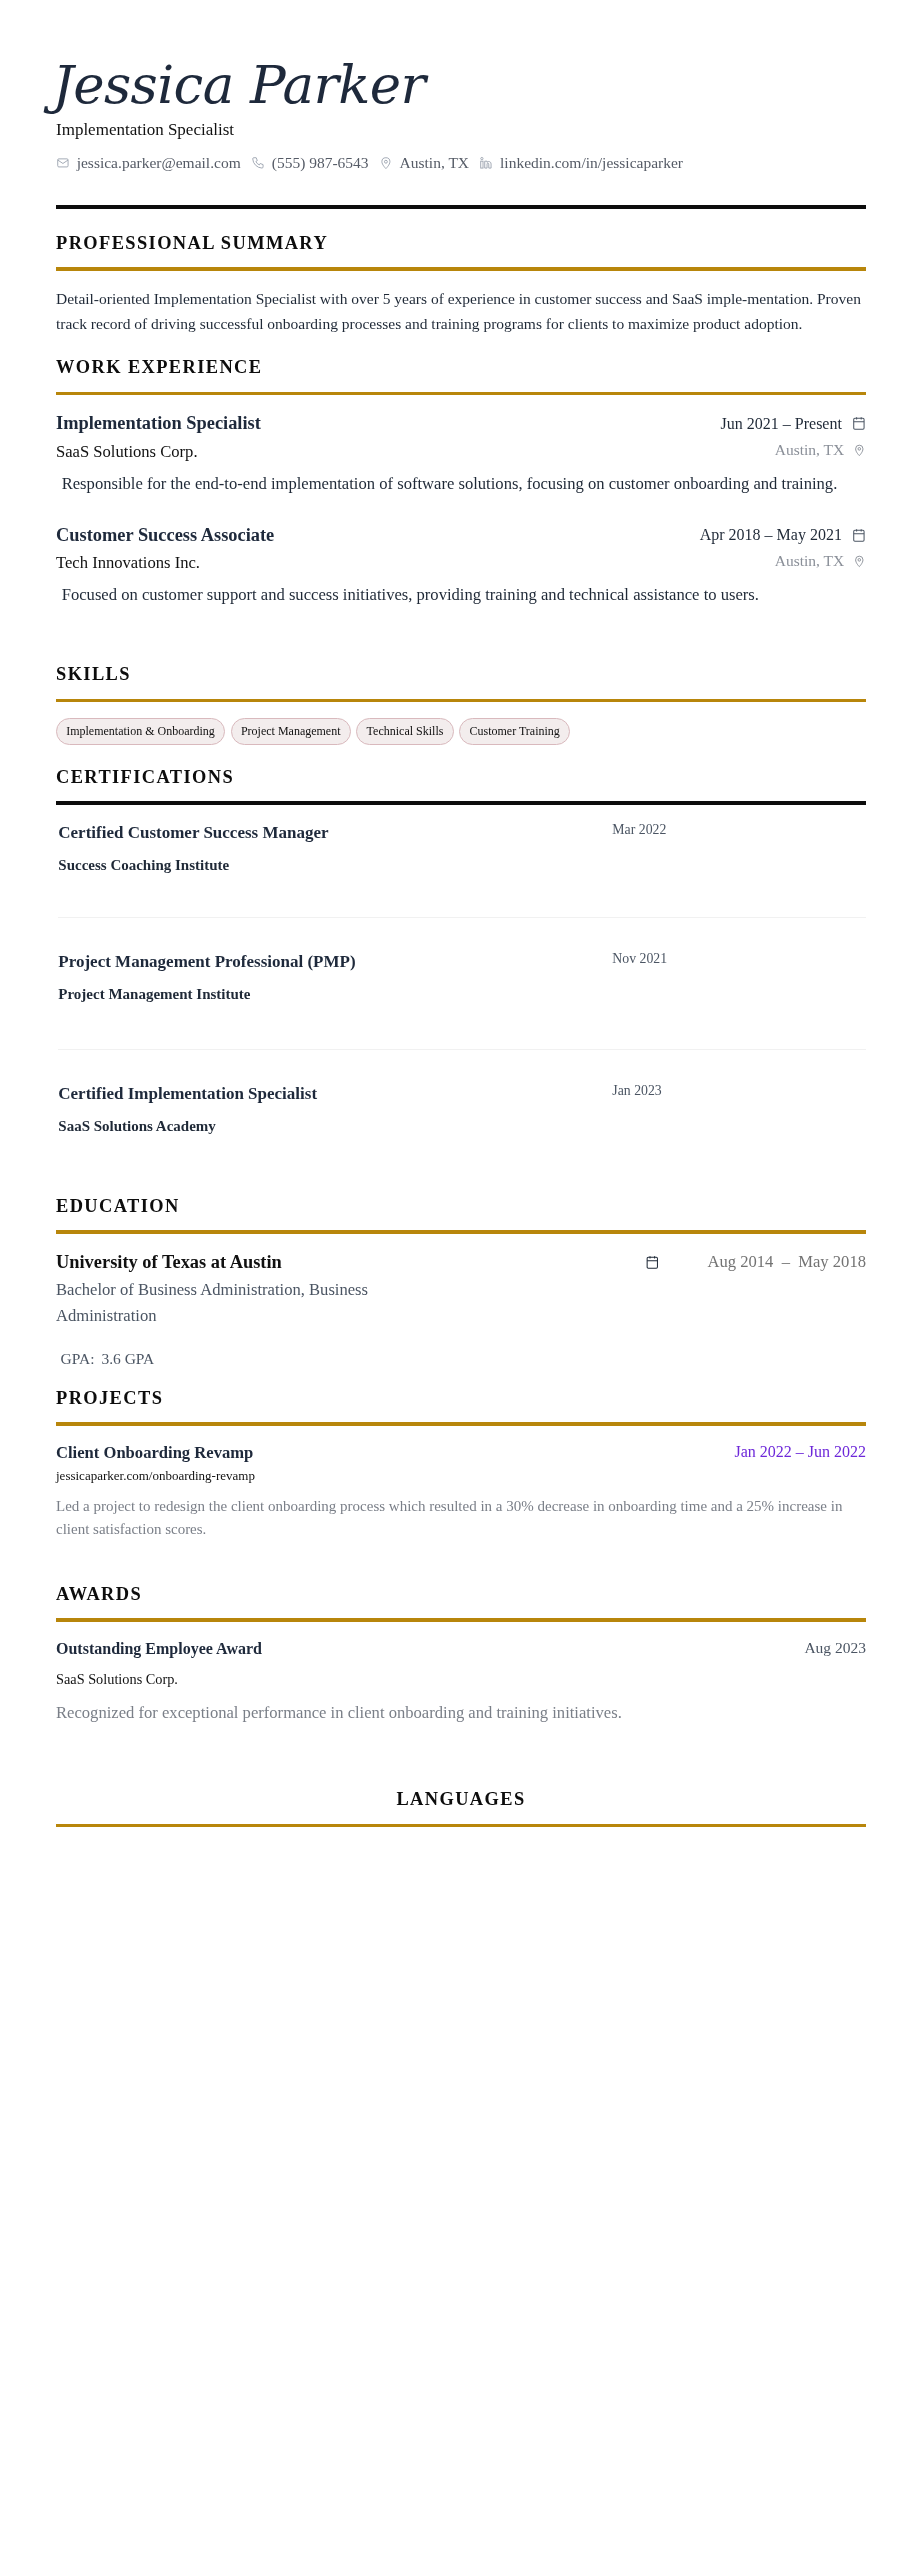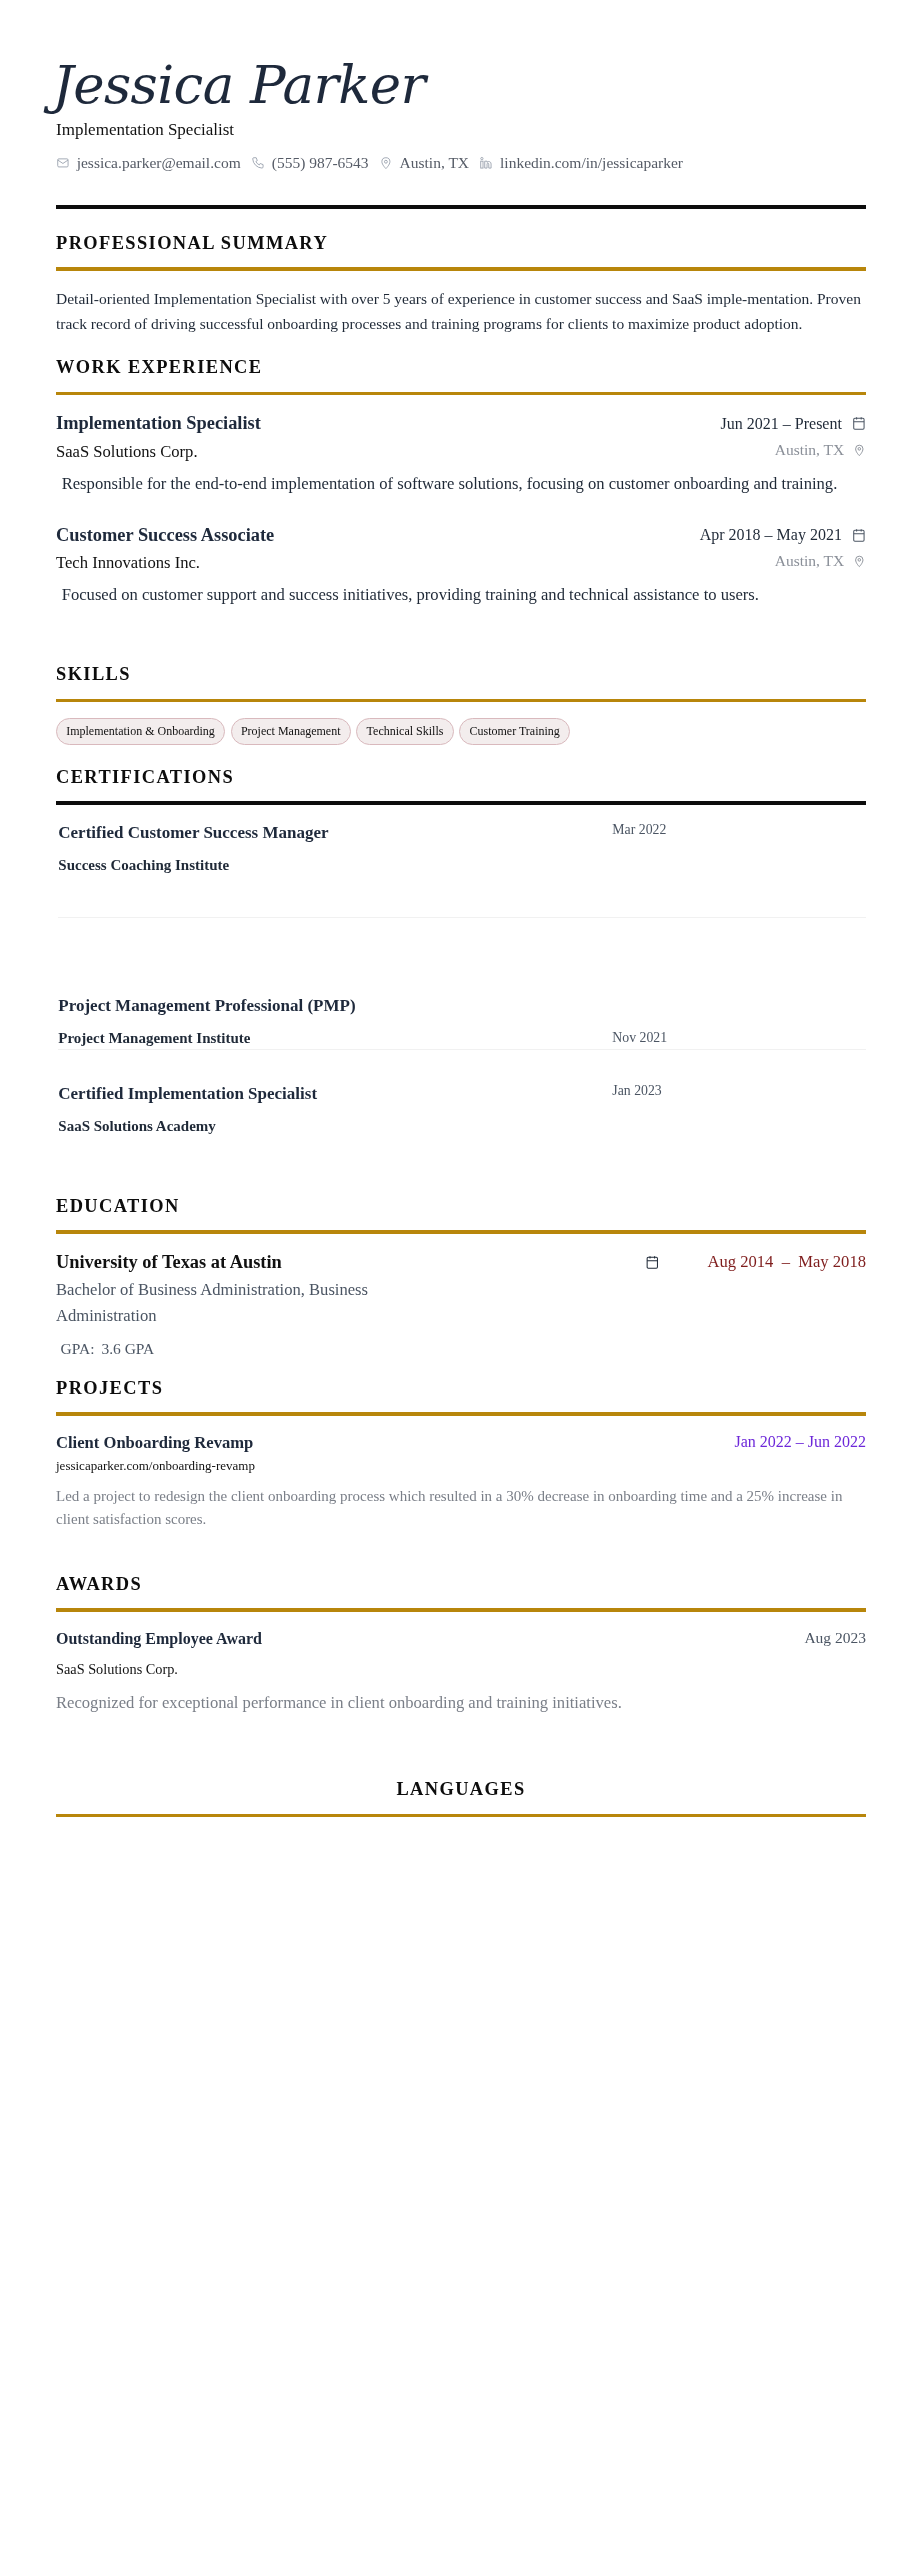--- a/index.html
+++ b/index.html
@@ -81,24 +81,24 @@
   
   .cert { display: flex; padding: 11.5px 2.3px 0 2.3px; position: relative; }
   .cert-main { width: 554px; }
   .cert-name { font-size: 17px; font-weight: 700; color: #1e293b; line-height: 23px; margin-top: 4.6px; }
   .cert-issuer { font-size: 15px; font-weight: 700; color: #1f2937; line-height: 20.6px; margin-top: 11.5px; }
   .cert-date { font-size: 13.8px; color: #4b5563; line-height: 20.6px; margin-top: 3.4px; }
   .cert-divider { height: 1.1px; background: #f1f1f1; margin: 0 0 0 2.3px; }
 
   
   .edu-school { font-size: 18.4px; font-weight: 700; color: #111111; line-height: 25px; }
-  .edu-dates { font-size: 16.6px; color: #7f1d1d; display: flex; align-items: center; gap: 44px; }
+  .edu-dates { font-size: 16.6px; color: #737373; display: flex; align-items: center; gap: 44px; }
   .edu-dates svg { width: 12.6px; height: 15px; margin-right: 4.6px; stroke: #1f2937; }
   .edu-degree { font-size: 16.6px; color: #4b5563; line-height: 26px; width: 413px; margin-top: 2px; }
-  .edu-gpa { font-size: 15.5px; color: #4b5563; line-height: 23px; margin-top: 8px; padding-left: 4.6px; }
+  .edu-gpa { font-size: 15.5px; color: #4b5563; line-height: 23px; margin-top: 18px; padding-left: 4.6px; }
   .edu-gpa .gpa-label { margin-right: 6.9px; }
 
   
   .proj-name { font-size: 16.6px; font-weight: 700; color: #1e293b; line-height: 23px; }
   .proj-dates { font-size: 16px; color: #6d28d9; }
   .proj-link { font-size: 13px; color: #111111; line-height: 19.5px; margin-top: 2.3px; }
   .proj-desc { font-size: 15px; color: #7a7f88; line-height: 23px; margin-top: 9.2px; }
 
   
   .award-name { font-size: 16px; font-weight: 700; color: #1e293b; line-height: 23px; }
@@ -228,21 +228,21 @@
 
     <div class="cert" style="height:112px;">
       <div class="cert-main">
         <div class="cert-name">Certified Customer Success Manager</div>
         <div class="cert-issuer">Success Coaching Institute</div>
       </div>
       <div class="cert-date">Mar 2022</div>
     </div>
     <div class="cert-divider"></div>
 
-    <div class="cert" style="height:131px; padding-top:27.5px;align-items:flex-end;">
+    <div class="cert" style="height:131px; padding-top:27.5px;">
       <div class="cert-main">
         <div class="cert-name">Project Management Professional (PMP)</div>
         <div class="cert-issuer">Project Management Institute</div>
       </div>
       <div class="cert-date">Nov 2021</div>
     </div>
     <div class="cert-divider"></div>
 
     <div class="cert" style="height:112px; padding-top:27.5px;">
       <div class="cert-main">

